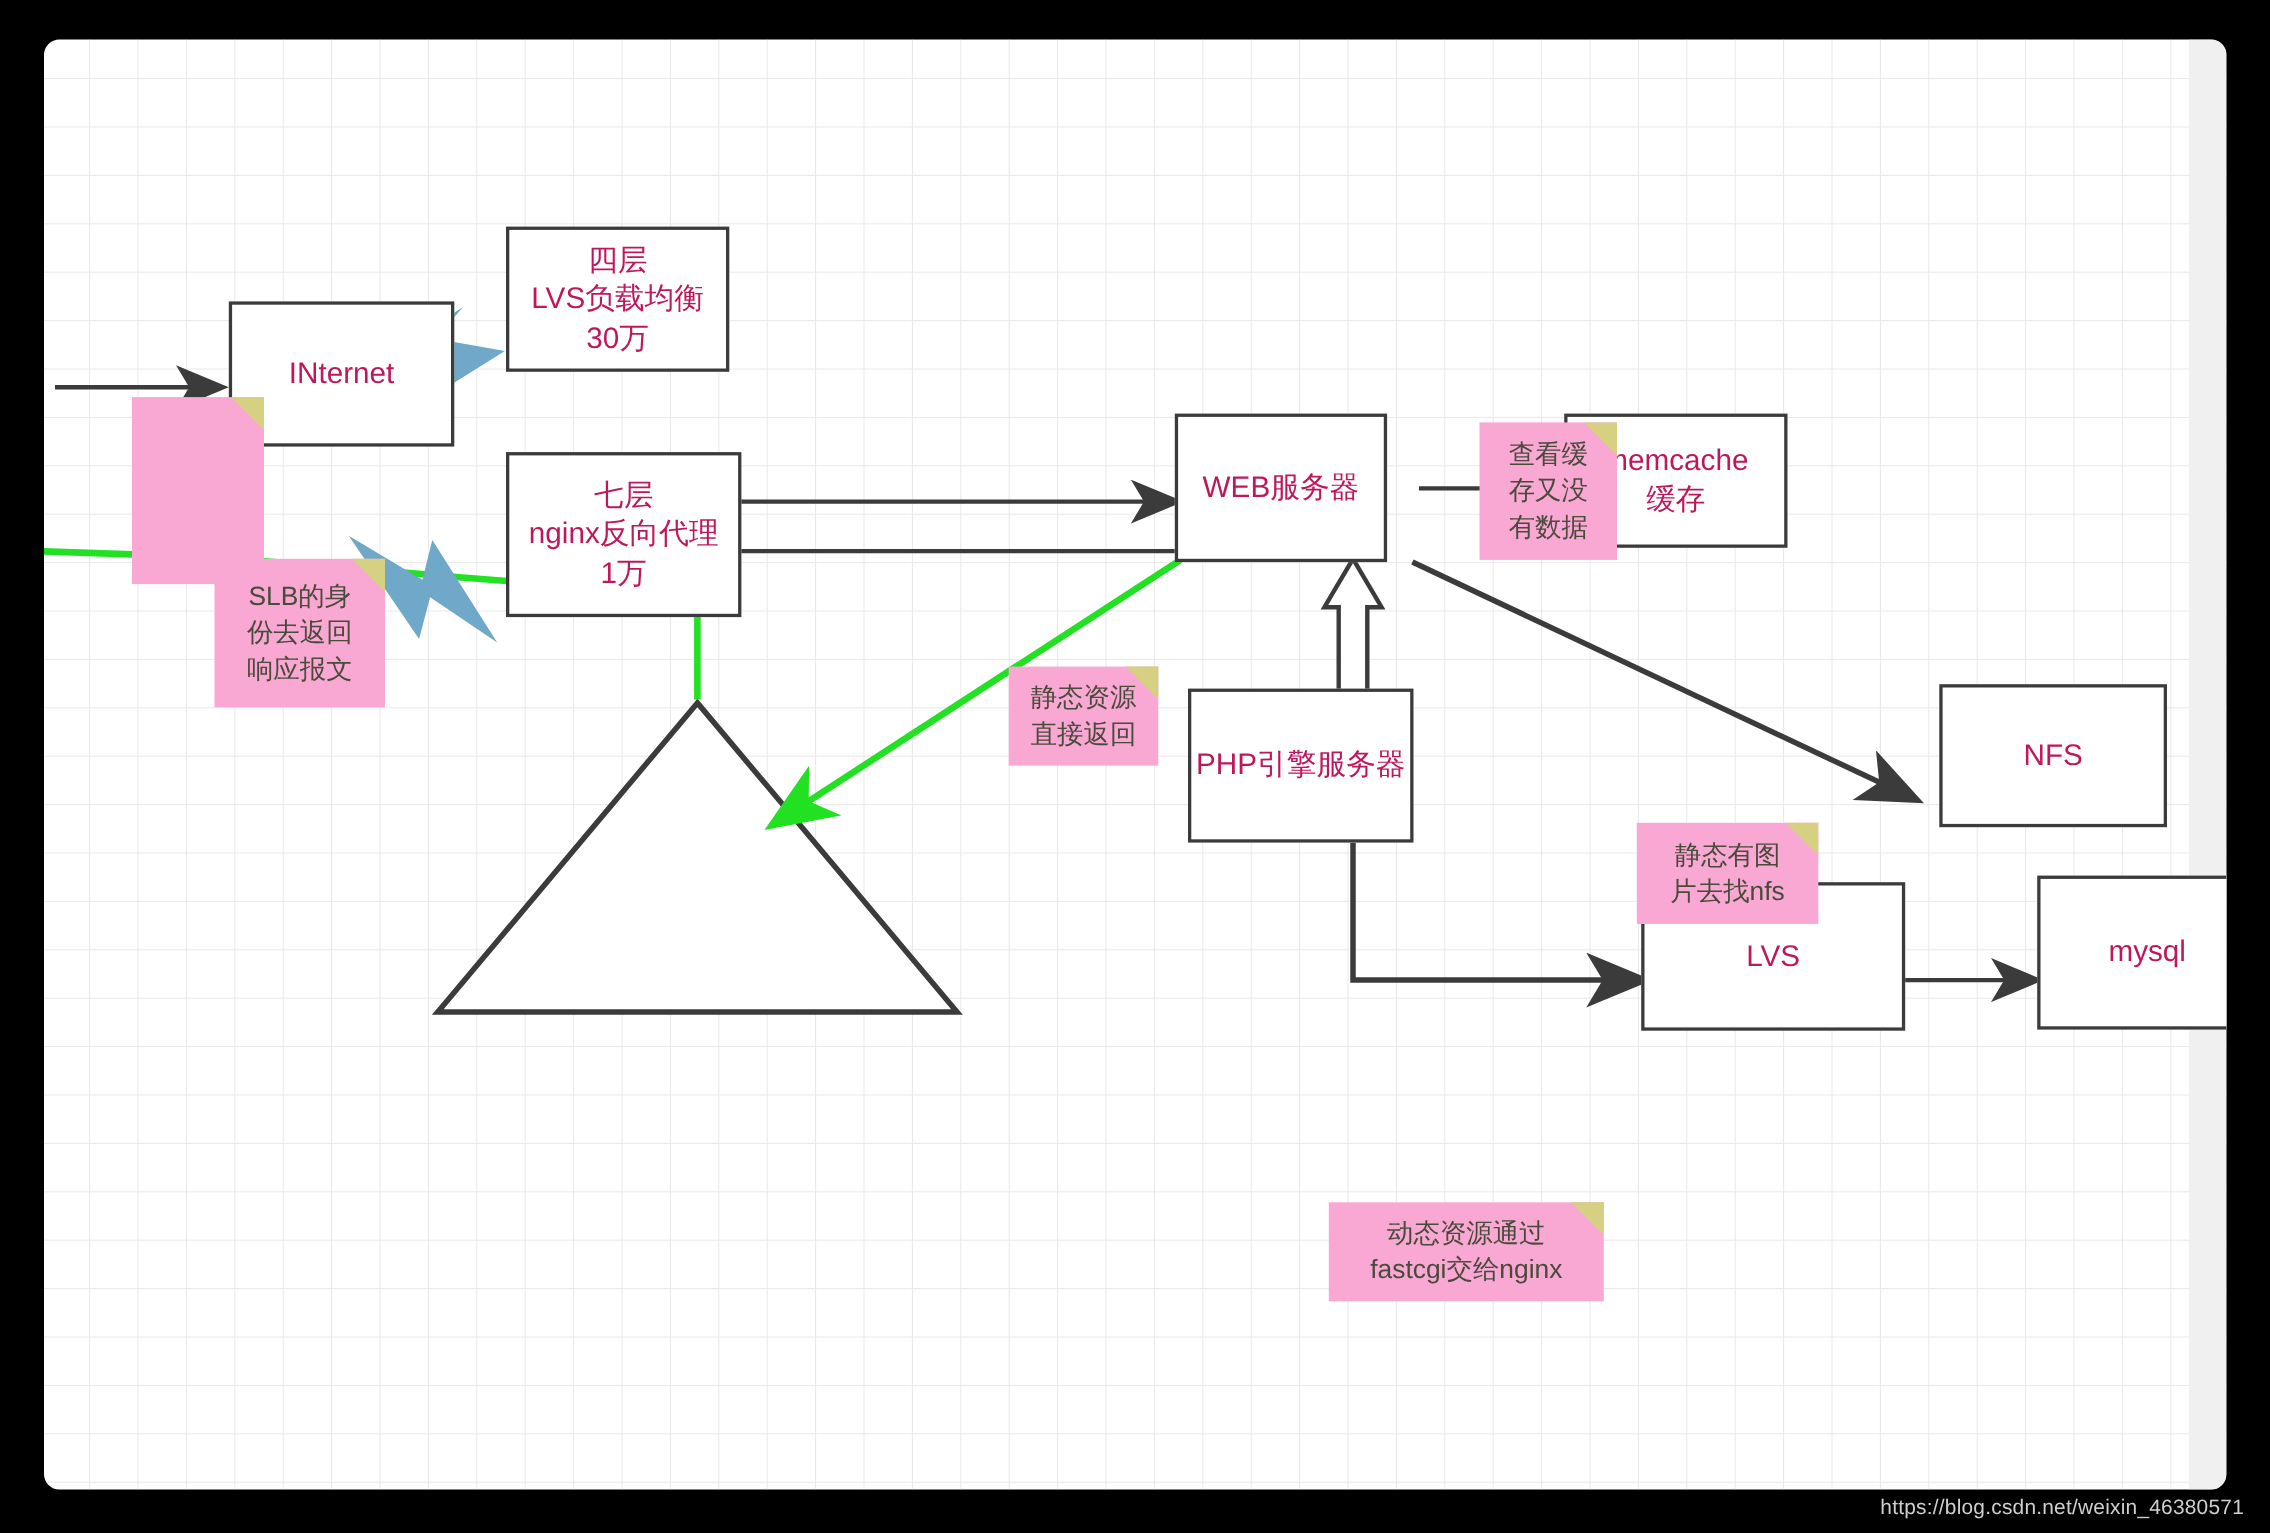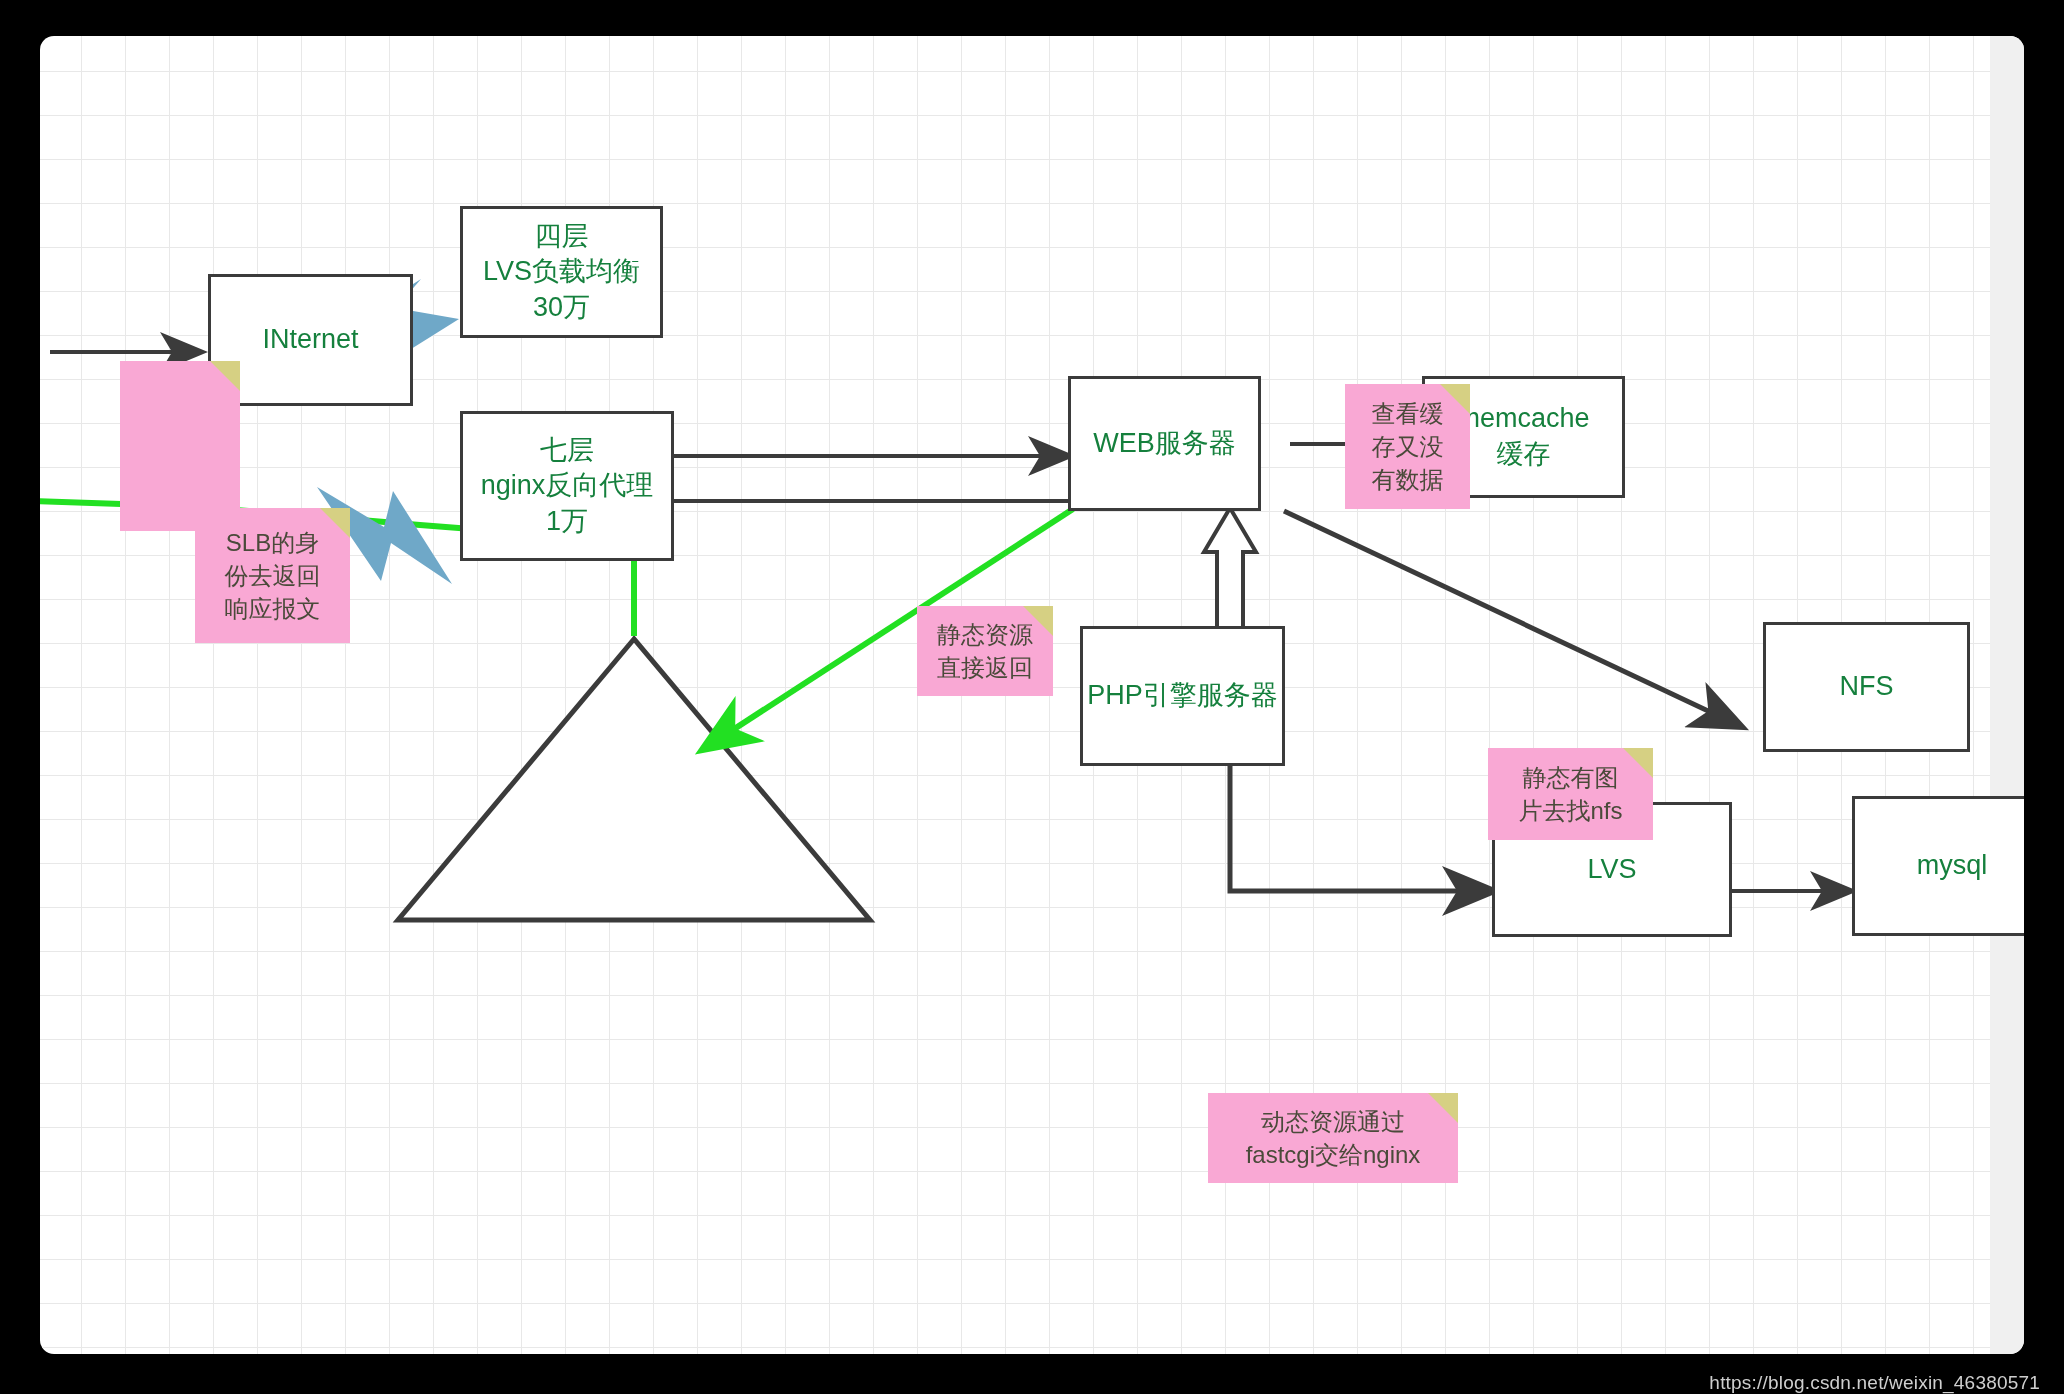--- a/index.html
+++ b/index.html
@@ -53,21 +53,21 @@
   
   .node {
     position: absolute;
     background: #ffffff;
     border: 3px solid #3b3b3b;
     box-sizing: border-box;
     display: flex;
     align-items: center;
     justify-content: center;
     text-align: center;
-    color: #15803d;
+    color: #be185d;
     font-size: 27px;
     line-height: 1.32;
     white-space: pre-line;
     z-index: 5;
   }
   
   .note {
     position: absolute;
     background: #f9a8d4;
     color: #4a4a3a;
@@ -85,21 +85,21 @@
   .note .fold {
     position: absolute;
     top: 0; right: 0;
     width: 0; height: 0;
     border-left: 30px solid transparent;
     border-top: 30px solid #d6d083;
   }
   #watermark {
     position: absolute;
     right: 24px;
-    bottom: 0;
+    bottom: 12px;
     color: #cfcfcf;
     font-size: 19px;
     z-index: 20;
     letter-spacing: 0.2px;
   }
 </style>
 </head>
 <body>
 
 <div id="screen">

